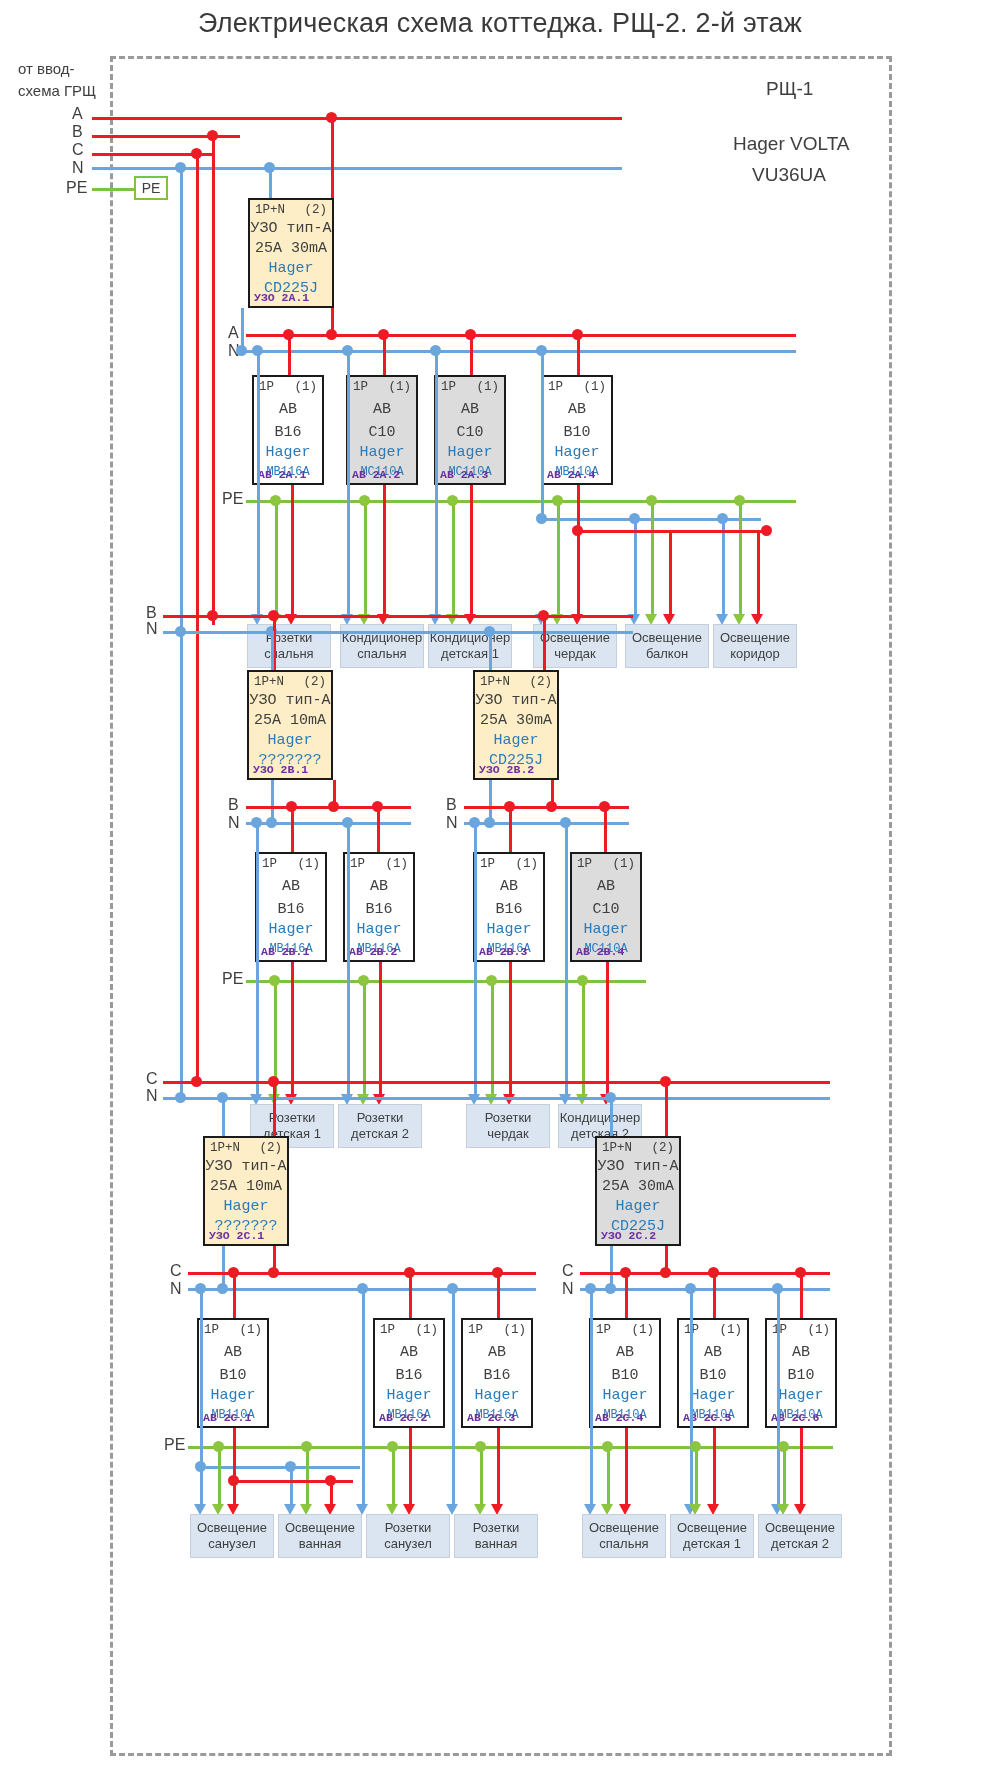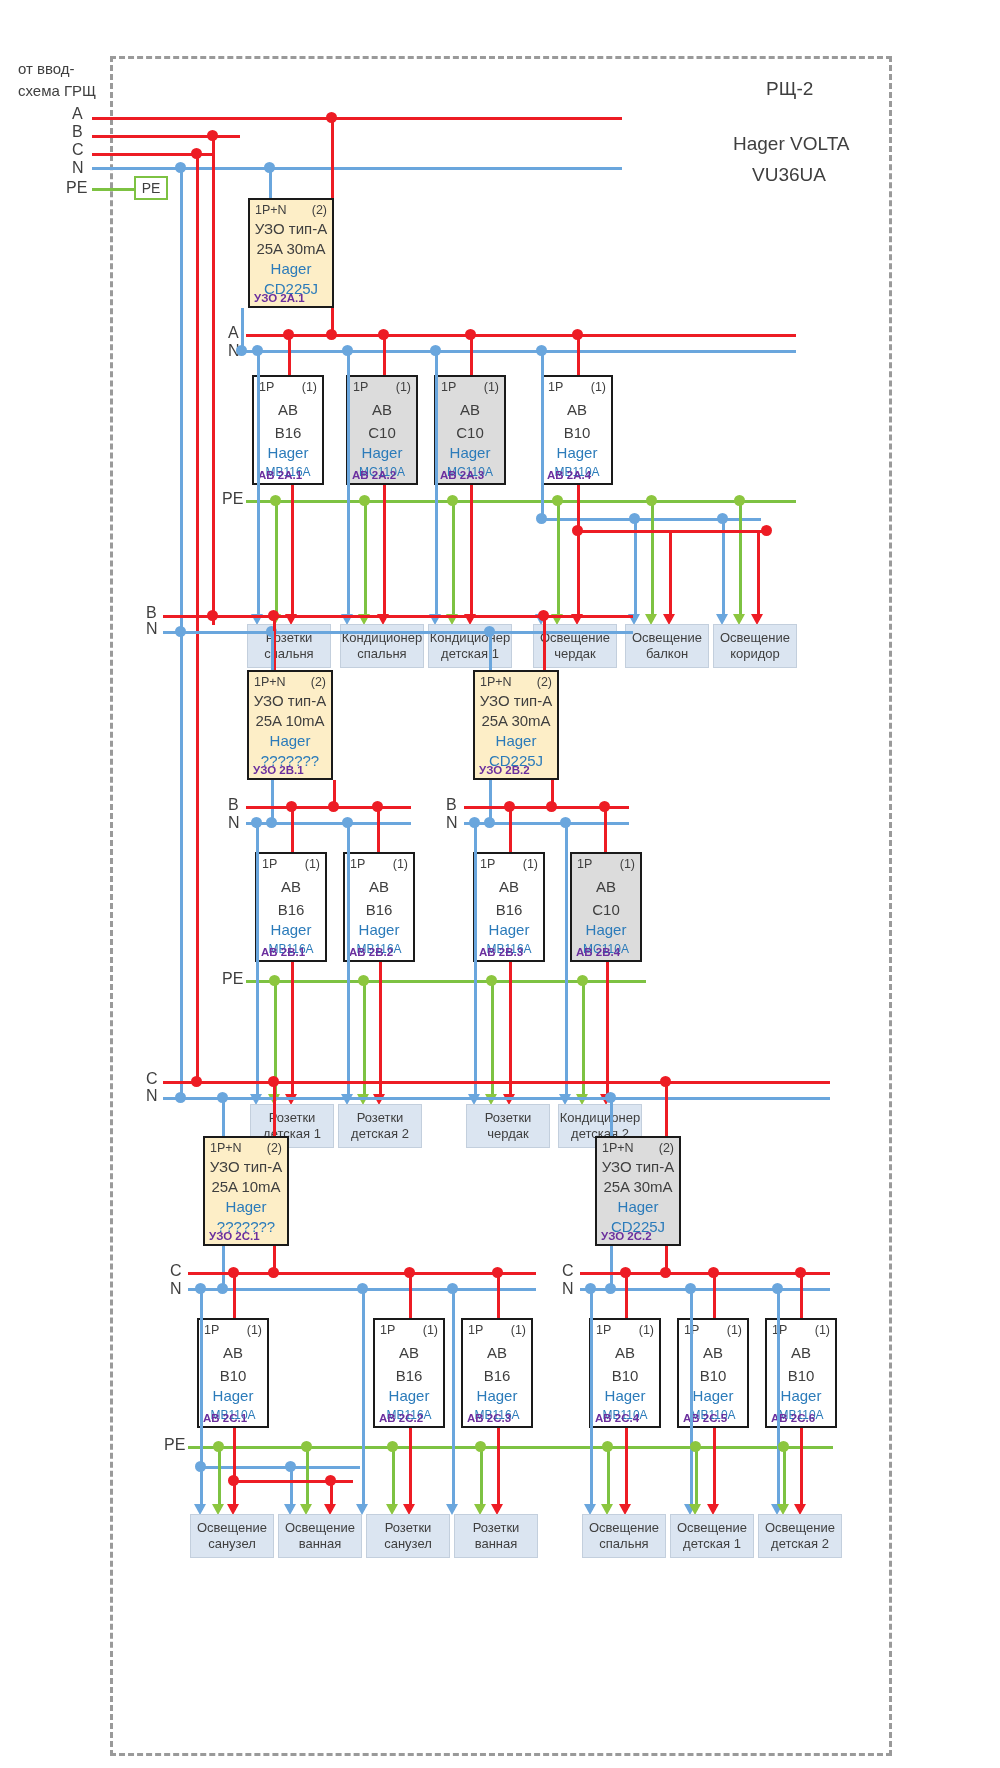--- a/index.html
+++ b/index.html
@@ -35,21 +35,21 @@
 
   
   .arrow{position:absolute;width:0;height:0;border-left:6px solid transparent;
          border-right:6px solid transparent;margin-left:-6px;}
   .arrow.red{border-top:11px solid #ed1c24;}
   .arrow.blue{border-top:11px solid #6aa6dd;}
   .arrow.green{border-top:11px solid #8cc63f;}
 
   
   .dev{position:absolute;box-sizing:border-box;border:2px solid #1a1a1a;
-       background:#ffffff;}
+       background:#ffffff;font-family:Liberation Mono, monospace;}
   .dev.rcd{background:#fdeec7;}
   .dev.grey{background:#dcdcdc;}
   .dev .tl{position:absolute;left:5px;top:3px;font-size:12.5px;color:#3f3f3f;}
   .dev .tr{position:absolute;right:5px;top:3px;font-size:12.5px;color:#3f3f3f;}
   .dev .l1{position:absolute;left:0;width:100%;text-align:center;font-size:15px;color:#3f3f3f;}
   .dev .l2{position:absolute;left:0;width:100%;text-align:center;font-size:15px;color:#3f3f3f;}
   .dev .brand{position:absolute;left:0;width:100%;text-align:center;font-size:15px;color:#2b7bba;}
   .dev .model{position:absolute;left:0;width:100%;text-align:center;font-size:12px;color:#2b7bba;}
   .dev .tag{position:absolute;left:4px;bottom:2px;font-size:11.5px;font-weight:bold;color:#6b2f9e;}
 
@@ -60,27 +60,28 @@
 
   
   .pebox{position:absolute;box-sizing:border-box;border:2px solid #7dc242;background:#fff;
          display:flex;align-items:center;justify-content:center;font-size:14px;color:#3f3f3f;}
 </style>
 </head>
 <body>
 
 <div id="stage">
 
+  <div class="title">Электрическая схема коттеджа. РЩ-2. 2-й этаж</div>
 
   <div class="panel-border"></div>
 
   <div class="lbl" style="left:18px;top:60px;">от ввод-</div>
   <div class="lbl" style="left:18px;top:82px;">схема ГРЩ</div>
 
-  <div class="lbl big" style="left:766px;top:78px;">РЩ-2</div>
+  <div class="lbl big" style="left:766px;top:78px;">РЩ-1</div>
   <div class="lbl big" style="left:733px;top:133px;">Hager VOLTA</div>
   <div class="lbl big" style="left:752px;top:164px;">VU36UA</div>
 
   <div class="busname" style="left:72px;top:105px;">A</div>
   <div class="busname" style="left:72px;top:123px;">B</div>
   <div class="busname" style="left:72px;top:141px;">C</div>
   <div class="busname" style="left:72px;top:159px;">N</div>
   <div class="busname" style="left:66px;top:179px;">PE</div>
 
   <div class="w wh red" style="left:92px;top:117px;width:530px;"></div>

